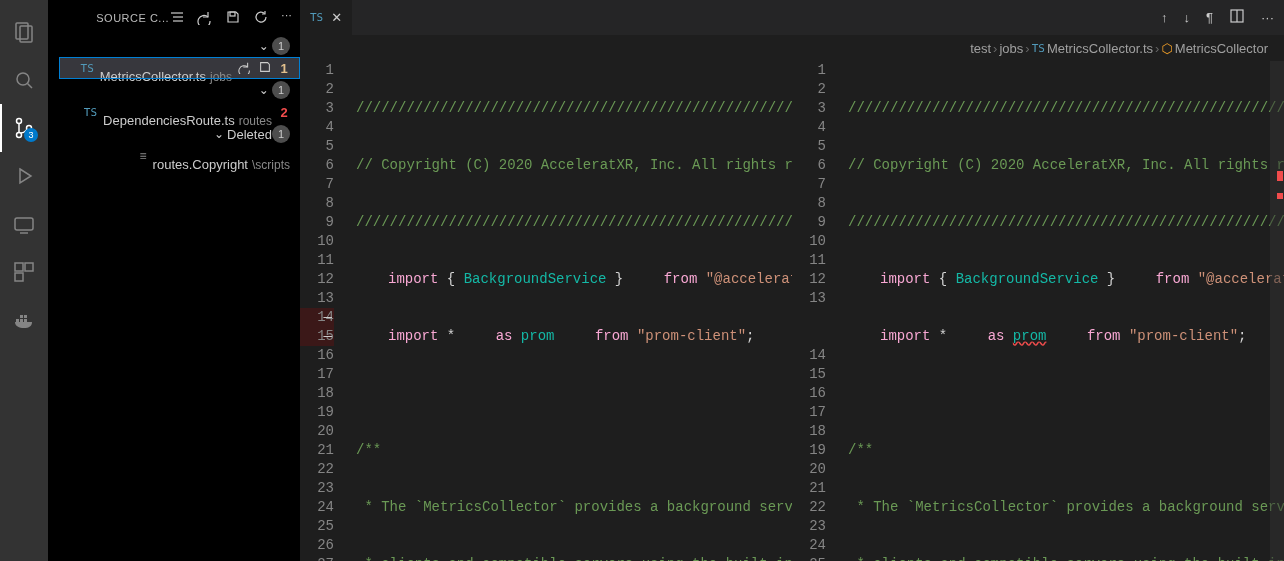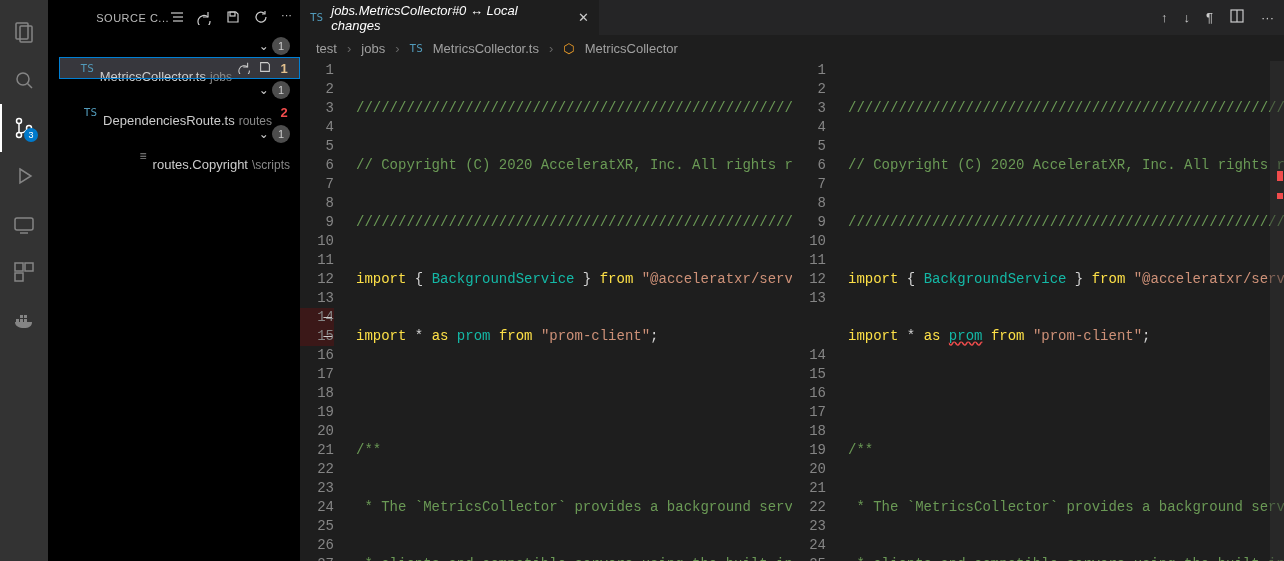--- a/index.html
+++ b/index.html
@@ -86,39 +86,39 @@
     display: flex; align-items: center; gap: 8px; padding: 0 10px;
     background: #1e1e1e; color: #fff; border-right: 1px solid #252526;
     font-size: 13px; font-style: italic; max-width: 300px;
   }
   .tab .close { color: #ccc; cursor: pointer; font-style: normal; }
   .tab-actions {
     margin-left: auto; display: flex; align-items: center; gap: 16px; padding: 0 10px; color: #ccc;
   }
   .tab-actions span { cursor: pointer; }
   .breadcrumbs {
-    height: 26px; display: flex; align-items: center; padding: 0 16px; gap: 10px;
-    color: #a0a0a0; font-size: 13px; background: #1e1e1e;
+    height: 26px; display: flex; align-items: center; padding: 0 16px; gap: 2px;
+    color: #a0a0a0; font-size: 13px; background: #1e1e1e; justify-content: flex-end;
   }
   .breadcrumbs .sep { color: #666; }
   .diff-container { flex: 1; display: flex; min-height: 0; overflow: hidden; }
   .pane { flex: 1; min-width: 0; display: flex; font-size: 14px; line-height: 19px; overflow: hidden; position: relative; }
   .gutter { width: 48px; text-align: right; color: #858585; padding-right: 14px; user-select: none; background: #1e1e1e; }
   .gutter .ln { height: 19px; }
   .gutter .ln.del { background: #3b1818; position: relative; }
   .gutter .ln.del::after { content: "—"; color: #ccc; position: absolute; right: 2px; }
   .code { flex: 1; min-width: 0; white-space: pre; overflow: hidden; }
   .code .line { height: 19px; padding-left: 8px; overflow: hidden; }
   .overview {
     position: absolute; right: 0; top: 0; width: 14px; height: 100%; background: rgba(50,50,50,0.5);
   }
   .ov-del { position: absolute; right: 1px; width: 6px; background: #f14c4c; }
   
   .c-comment { color: #6a9955; }
-  .c-control { color: #fde047; }
+  .c-control { color: #f9a8d4; margin-left: 32px; }
   .c-var     { color: #14b8a6; }
   .c-string  { color: #ce9178; }
   .c-plain   { color: #d4d4d4; }
   .squiggle  { text-decoration: underline wavy #f14c4c; text-decoration-skip-ink: none; }
 </style>
 </head>
 <body>
 
 <div class="activitybar">
   <div class="activity-item">
@@ -221,33 +221,33 @@
     <span class="count-badge">1</span>
   </div>
   <div class="tree-item">
     <span class="ts-icon">TS</span>
     <span class="file-label"><span>DependenciesRoute.ts</span><span class="file-desc">routes</span></span>
     <span class="status-d">2</span>
   </div>
 
   <div class="tree-header">
     <span class="chev">⌄</span>
+    <span class="lbl">Deleted</span>
     <span class="count-badge">1</span>
   </div>
   <div class="tree-item">
     <span class="gray-icon">≡</span>
     <span class="file-label"><span>routes.Copyright</span><span class="file-desc">\scripts</span></span>
   </div>
 </div>
 
 <div class="editor-area">
   <div class="tabbar">
     <div class="tab">
       <span class="ts-icon" style="font-style:normal">TS</span>
-      <span>jobs.MetricsCollector#0 ↔ Local changes</span>
       <span class="close">✕</span>
     </div>
     <div class="tab-actions">
       <span>↑</span>
       <span>↓</span>
       <span>¶</span>
       <span><svg width="16" height="16" viewBox="0 0 16 16" fill="none" stroke="currentColor" stroke-width="1.2">
             <rect x="2" y="2" width="12" height="12"></rect>
             <line x1="8" y1="2" x2="8" y2="14"></line>
           </svg></span>

